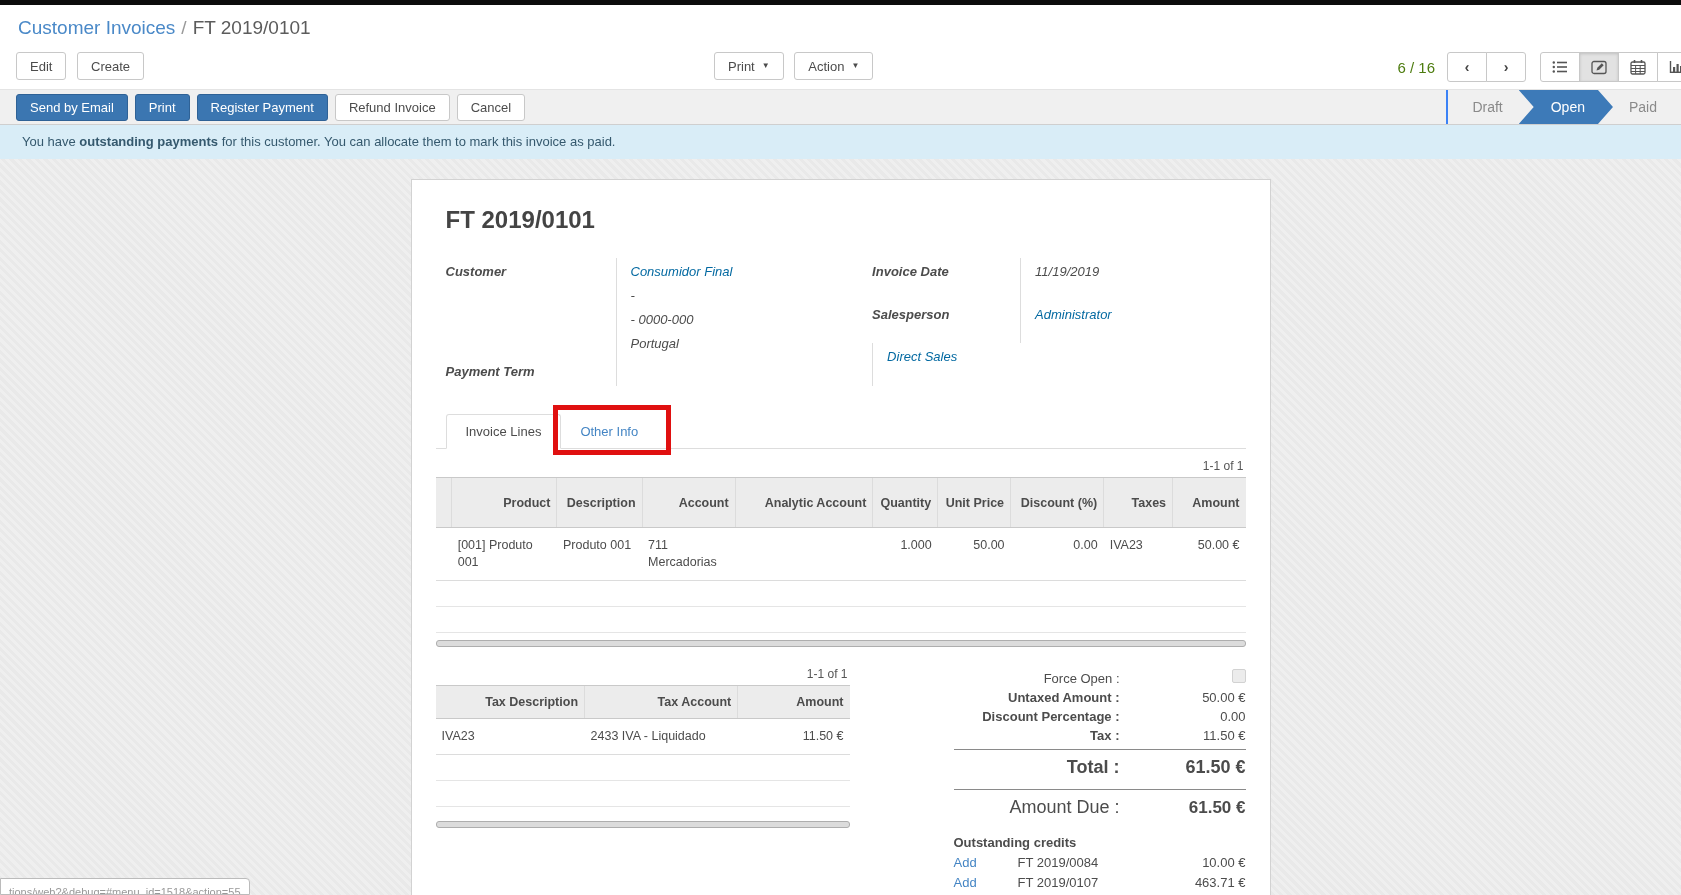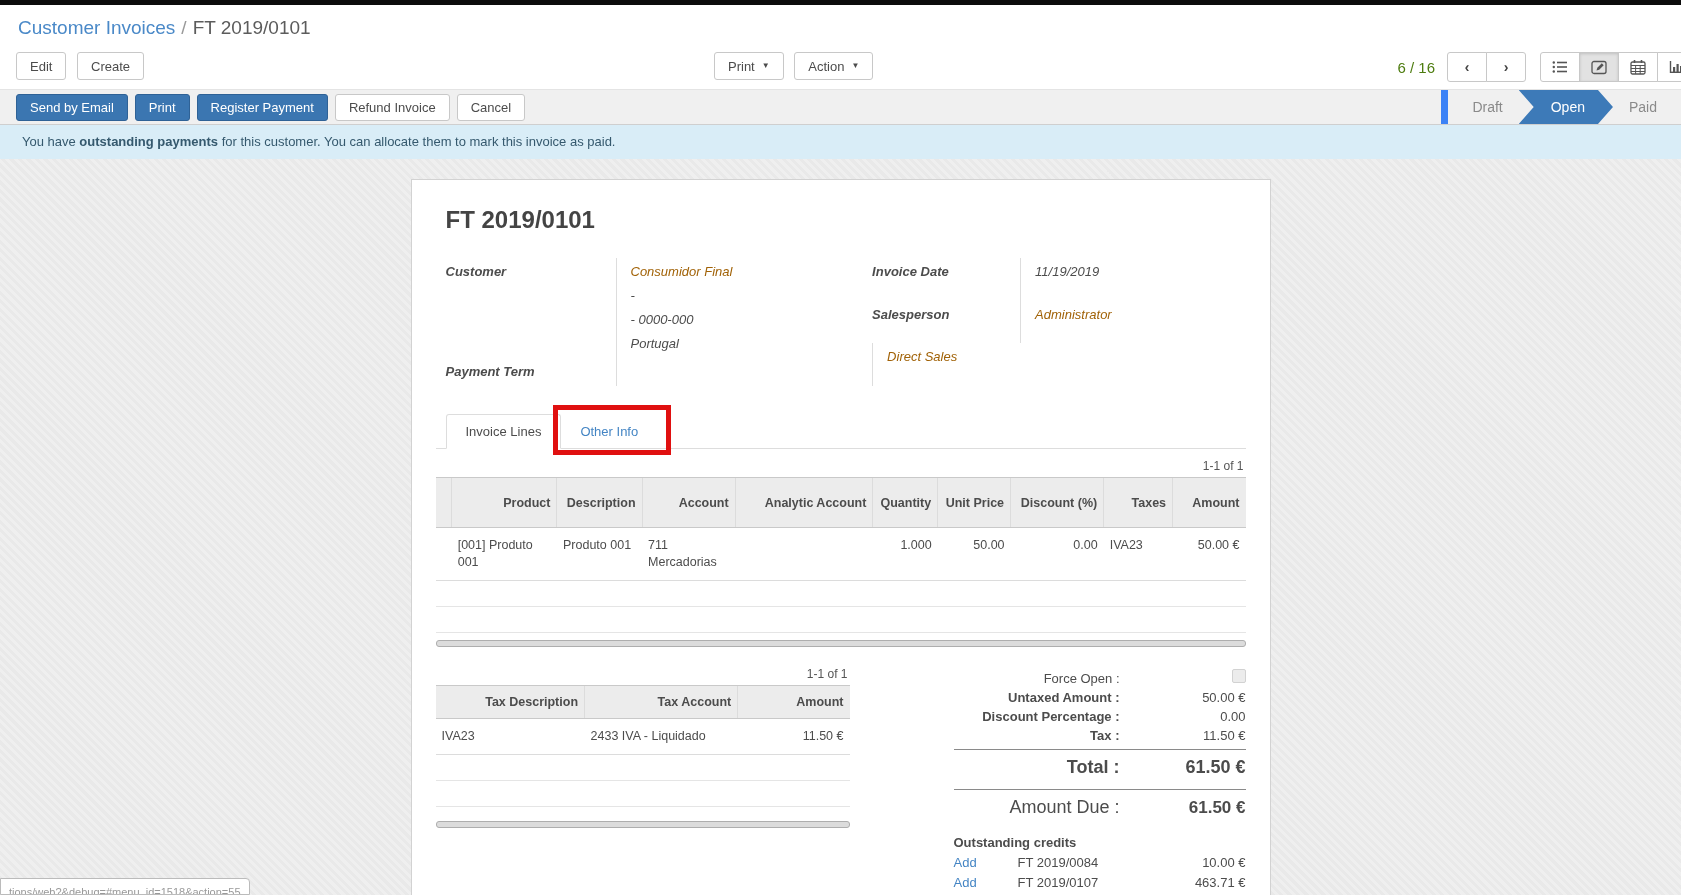--- a/index.html
+++ b/index.html
@@ -44,21 +44,21 @@
   .gbtn.active { background: #e2e2e2; box-shadow: inset 0 1px 3px rgba(0,0,0,.15); }
   .gbtn svg { display: block; }
 
   
   .statusbar {
     height: 36px; background: #f0f0f0;
     border-top: 1px solid #e4e4e4; border-bottom: 1px solid #cfcfcf;
     display: flex; align-items: center; padding-left: 16px;
   }
   .statusbar .btn { height: 27px; }
-  .states { margin-left: auto; display: flex; align-items: stretch; height: 34px; line-height: 34px; border-left: 7px solid #3b82f6; }
+  .states { margin-left: auto; display: flex; align-items: stretch; height: 34px; line-height: 34px; border-left: 2px solid #3b82f6; }
   .state { padding: 0 24px; color: #8a8a8a; font-size: 14px; cursor: pointer; }
   .state.active {
     background: #3d7ab8; color: #fff; padding: 0 28px 0 32px; margin: 0 -8px;
     clip-path: polygon(0 0, calc(100% - 15px) 0, 100% 50%, calc(100% - 15px) 100%, 0 100%, 15px 50%);
   }
 
   
   .banner {
     height: 34px; line-height: 34px; background: #d9edf7;
     color: #35596e; font-size: 13px; padding-left: 22px;
@@ -76,21 +76,21 @@
     padding: 0 24px; height: 1100px;
   }
   .sheet-title { font-size: 24px; font-weight: bold; color: #444; margin: 26px 0 16px; padding-left: 10px; }
 
   .fieldgroups { display: flex; justify-content: space-between; padding: 8px 10px 0 10px; }
   .fgroup { display: grid; font-style: italic; }
   .fgroup-left { width: 47%; grid-template-columns: 170px 1fr; }
   .fgroup-right { width: 46%; grid-template-columns: 148px 1fr; }
   .flabel { font-weight: bold; color: #4c4c4c; padding: 2px 0; line-height: 24px; }
   .fvalue { border-left: 1px solid #ddd; padding: 2px 0 2px 14px; line-height: 24px; min-height: 26px; }
-  .link { color: #a16207; cursor: pointer; text-decoration: none; }
+  .link { color: #0369a1; cursor: pointer; text-decoration: none; }
   .addr-line { color: #4c4c4c; }
 
   
   .tabs { display: flex; border-bottom: 1px solid #ddd; margin-top: 28px; padding-left: 10px; align-items: center; }
   .tab { padding: 9px 19px; font-size: 13px; cursor: pointer; position: relative; }
   .tab.active {
     background: #fff; border: 1px solid #ddd; border-bottom: 1px solid #fff;
     margin-bottom: -1px; border-radius: 3px 3px 0 0; color: #4c4c4c;
   }
   .tab.inactive { color: #4485c4; }

